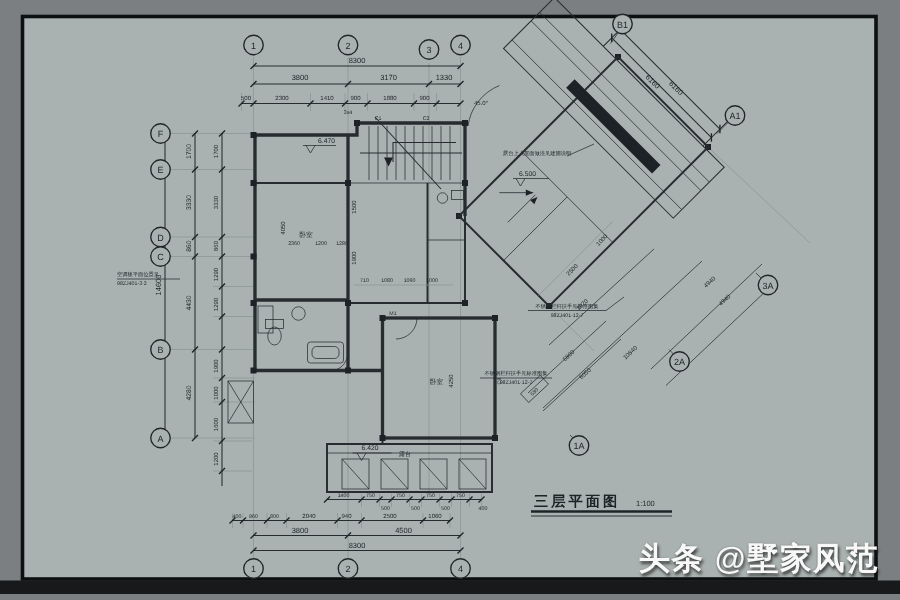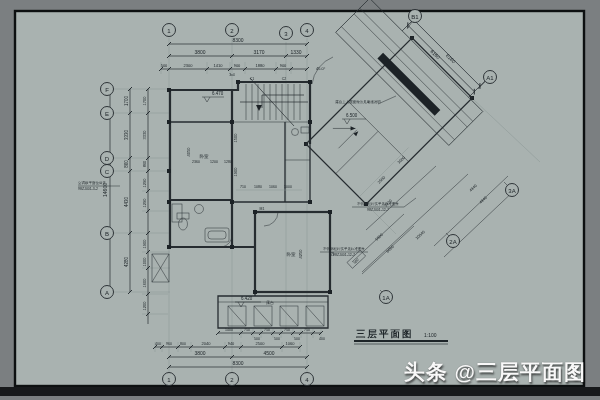--- a/index.html
+++ b/index.html
@@ -287,14 +287,14 @@
   </g>
 
   <g>
     <text class="title-cn" x="356" y="337">三层平面图</text>
     <text class="d" x="424" y="337">1:100</text>
     <path d="M354,341H448" stroke="#1d2428" stroke-width="1.8"></path>
     <path d="M354,344H448" stroke="#1d2428" stroke-width=".6"></path>
   </g>
 </svg>
 
-<div class="wm">头条 @三层平面图</div>
+<div class="wm">头条 @墅家风范</div>
 </div>
 
 </body></html>

